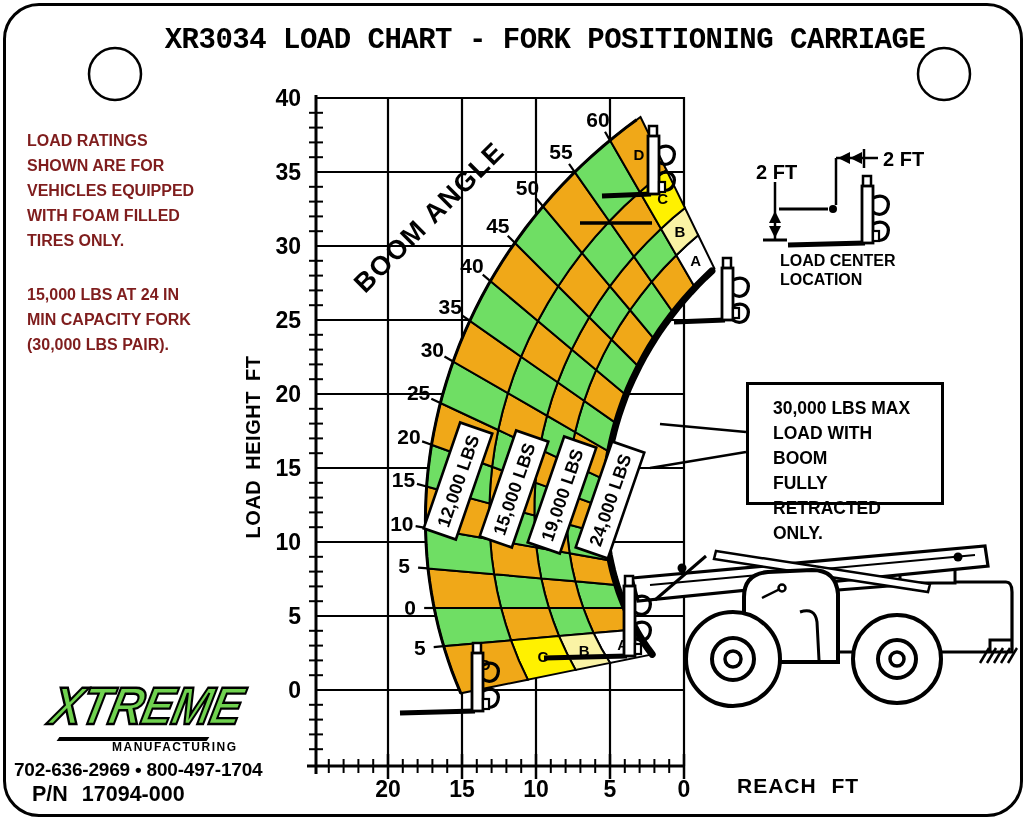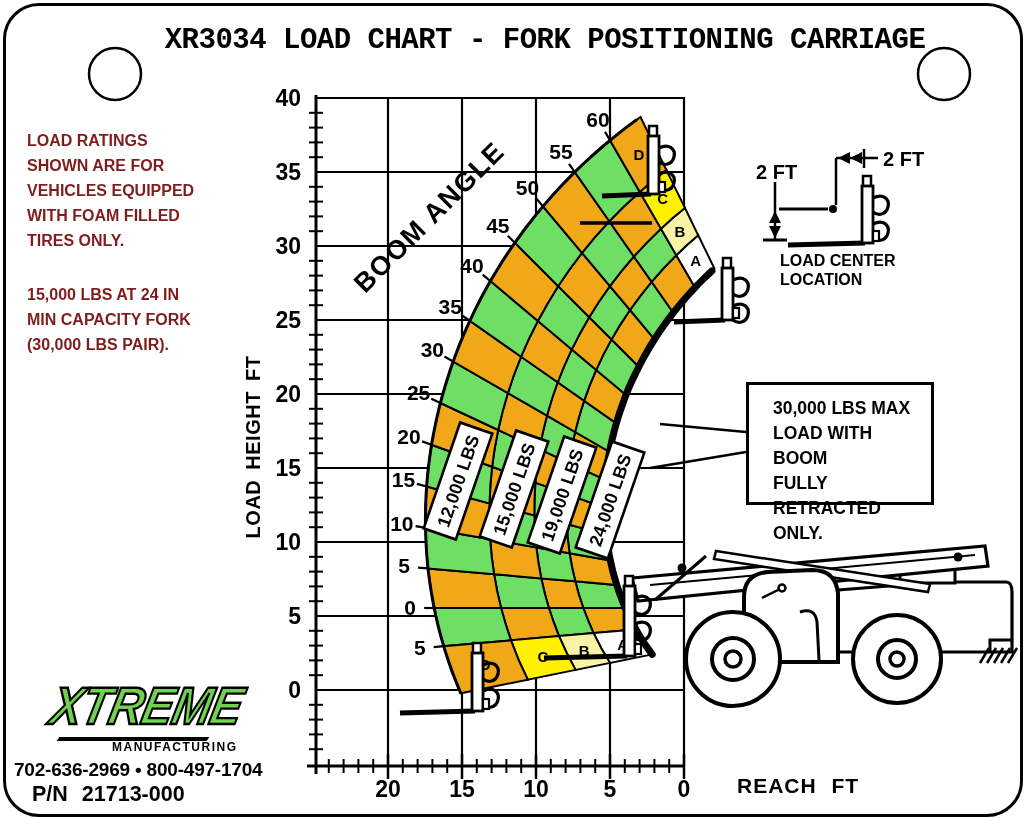--- a/index.html
+++ b/index.html
@@ -9,21 +9,21 @@
     border-radius:36px;background:#fff;}
   #chart{position:absolute;left:0;top:0;}
   .abs{position:absolute;}
   .pre{white-space:pre-line;}
   #title{left:160px;top:24px;width:770px;text-align:center;font-size:29px;font-weight:bold;
     letter-spacing:-0.5px;color:#000;font-family:Liberation Mono, monospace;}
   .sidenote{left:27px;width:215px;font-size:16px;font-weight:bold;line-height:25px;color:#7f1d1d;}
   #note-tires{top:128px;}
   #note-fork{top:282px;}
   #maxload-box{left:746px;top:382px;width:148px;height:96px;border:3px solid #000;background:#fff;
-    padding:11px 10px 10px 24px;font-size:17.5px;font-weight:bold;line-height:25px;color:#000;}
+    padding:11px 20px 10px 24px;font-size:17.5px;font-weight:bold;line-height:25px;color:#000;}
   #lc-caption{left:780px;top:251px;width:170px;font-size:16px;font-weight:bold;line-height:19px;color:#000;}
   #brand{left:52px;top:678px;font-size:47px;font-style:italic;font-weight:bold;color:#70D24F;
     -webkit-text-stroke:2.2px #000;transform:skewX(-12deg) scaleY(1.12);letter-spacing:-1px;}
   #brand-bar{left:58px;top:737px;width:150px;height:4px;background:#000;transform:skewX(-35deg);}
   #brand-sub{left:112px;top:740px;font-size:12px;font-weight:bold;letter-spacing:1.5px;color:#000;}
   #phones{left:14px;top:759px;font-size:19px;font-weight:bold;color:#000;letter-spacing:-0.2px;text-align:center;}
   #pn{left:32px;top:782px;font-size:21.5px;font-weight:bold;word-spacing:8px;color:#000;}
 </style>
 </head>
 <body>
@@ -348,14 +348,14 @@
   <div class="abs pre" id="maxload-box">30,000 LBS MAX
 LOAD WITH BOOM
 FULLY RETRACTED
 ONLY.</div>
   <div class="abs pre" id="lc-caption">LOAD CENTER
 LOCATION</div>
   <div class="abs" id="brand">XTREME</div>
   <div class="abs" id="brand-bar"></div>
   <div class="abs" id="brand-sub">MANUFACTURING</div>
   <div class="abs" id="phones">702-636-2969 • 800-497-1704</div>
-  <div class="abs" id="pn">P/N 21713-000</div>
+  <div class="abs" id="pn">P/N 17094-000</div>
 </div>
 
 </body></html>

